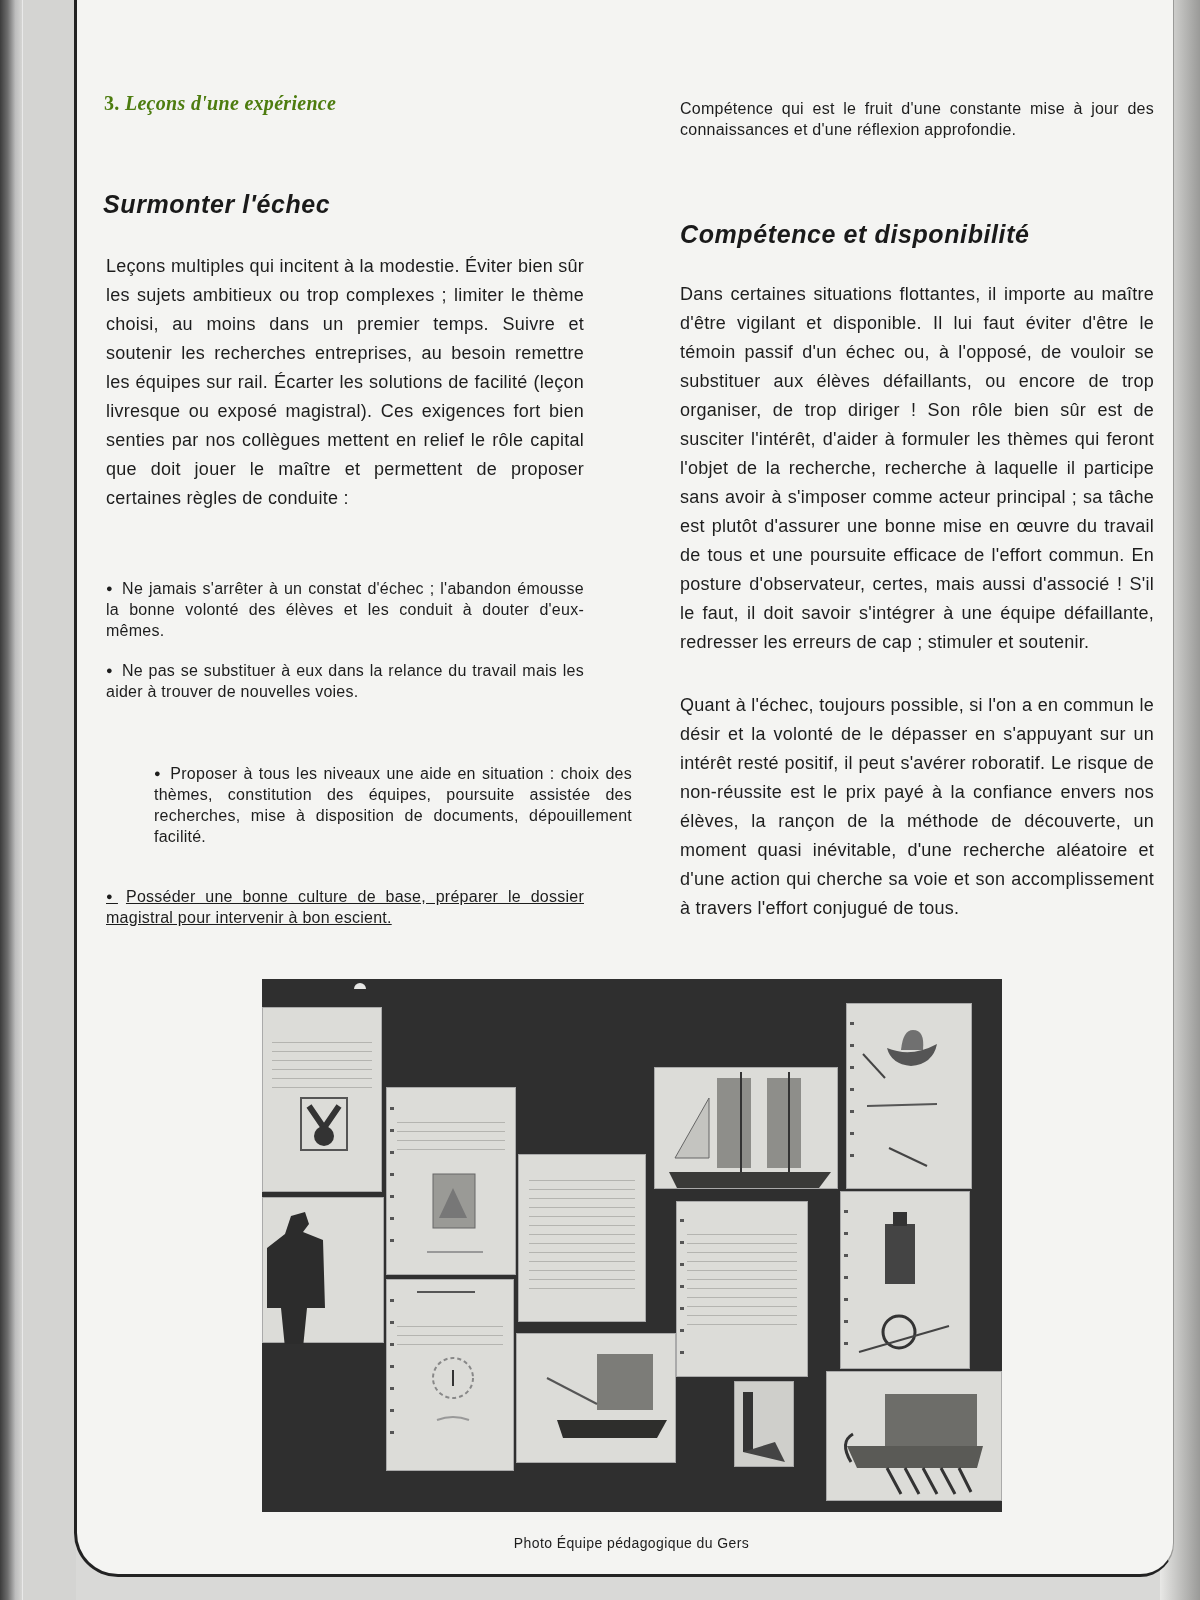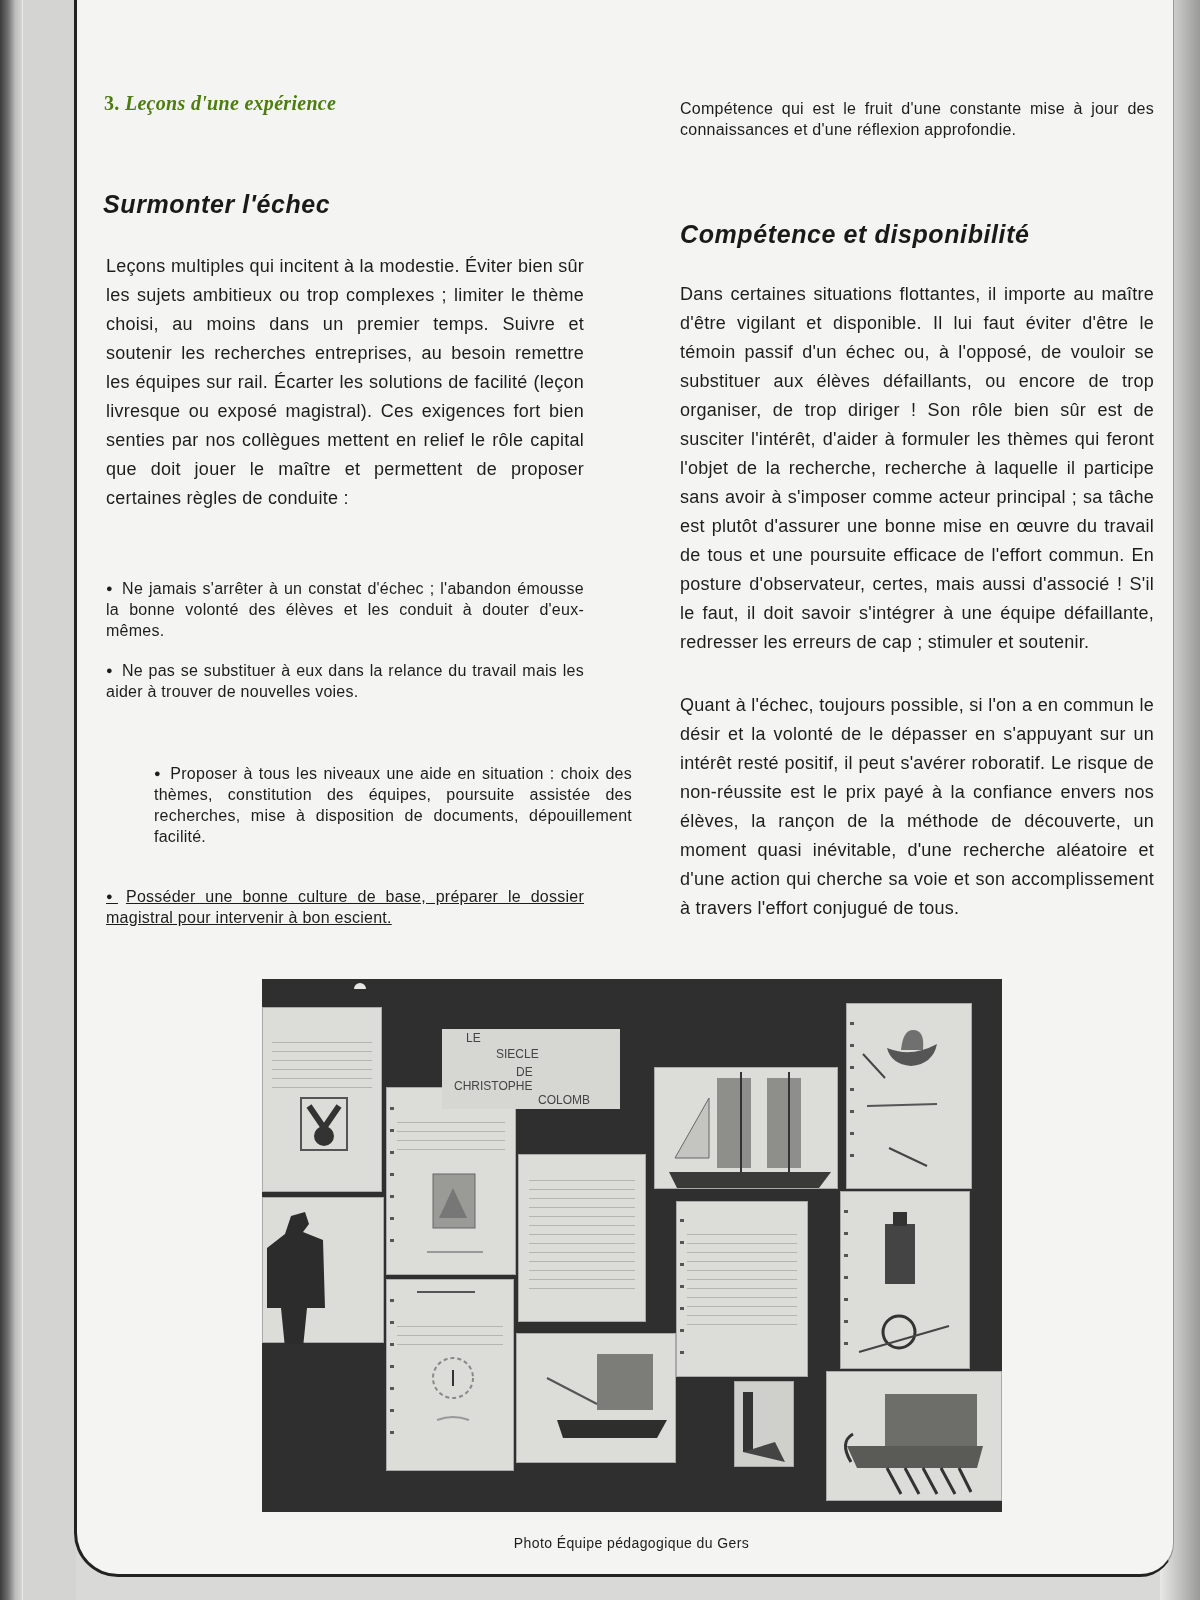--- a/index.html
+++ b/index.html
@@ -144,27 +144,20 @@
     <div class="holes"></div>
     <div class="lines" style="top:20%; height:18%;"></div>
     <svg width="128" height="192" style="position:absolute;left:0;top:0;">
       <line x1="30" y1="12" x2="88" y2="12" stroke="#555" stroke-width="2"></line>
       <circle cx="66" cy="98" r="20" fill="none" stroke="#888" stroke-width="2" stroke-dasharray="4 3"></circle>
       <line x1="66" y1="90" x2="66" y2="106" stroke="#333" stroke-width="2"></line>
       <path d="M50 140 Q66 134 82 140" stroke="#999" fill="none" stroke-width="2"></path>
     </svg>
   </div>
 
-  <div class="title-card">
-    <span style="left:24px; top:2px;">LE</span>
-    <span style="left:54px; top:18px;">SIECLE</span>
-    <span style="left:74px; top:36px;">DE</span>
-    <span style="left:12px; top:50px;">CHRISTOPHE</span>
-    <span style="left:96px; top:64px;">COLOMB</span>
-  </div>
 
   <div class="card" style="left:256px; top:175px; width:128px; height:168px;">
     <div class="lines" style="top:10%; height:74%;"></div>
   </div>
 
   <div class="card" style="left:392px; top:88px; width:184px; height:122px;">
     <svg width="184" height="122" style="position:absolute;left:0;top:0;">
       <path d="M62 10 h34 v90 h-34 z M112 10 h34 v90 h-34 z" fill="#8e8e8a"></path>
       <line x1="86" y1="4" x2="86" y2="108" stroke="#333" stroke-width="2"></line>
       <line x1="134" y1="4" x2="134" y2="108" stroke="#333" stroke-width="2"></line>

